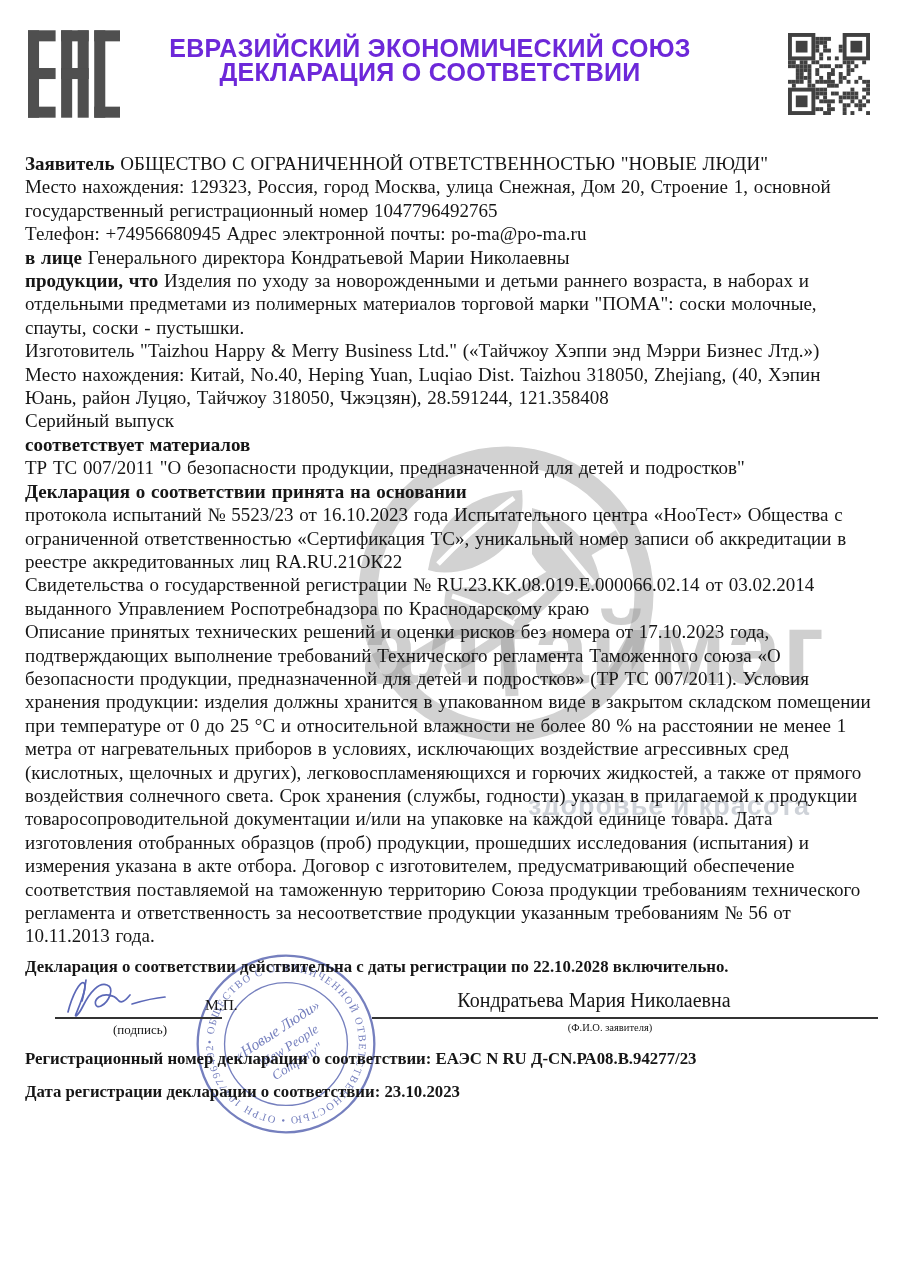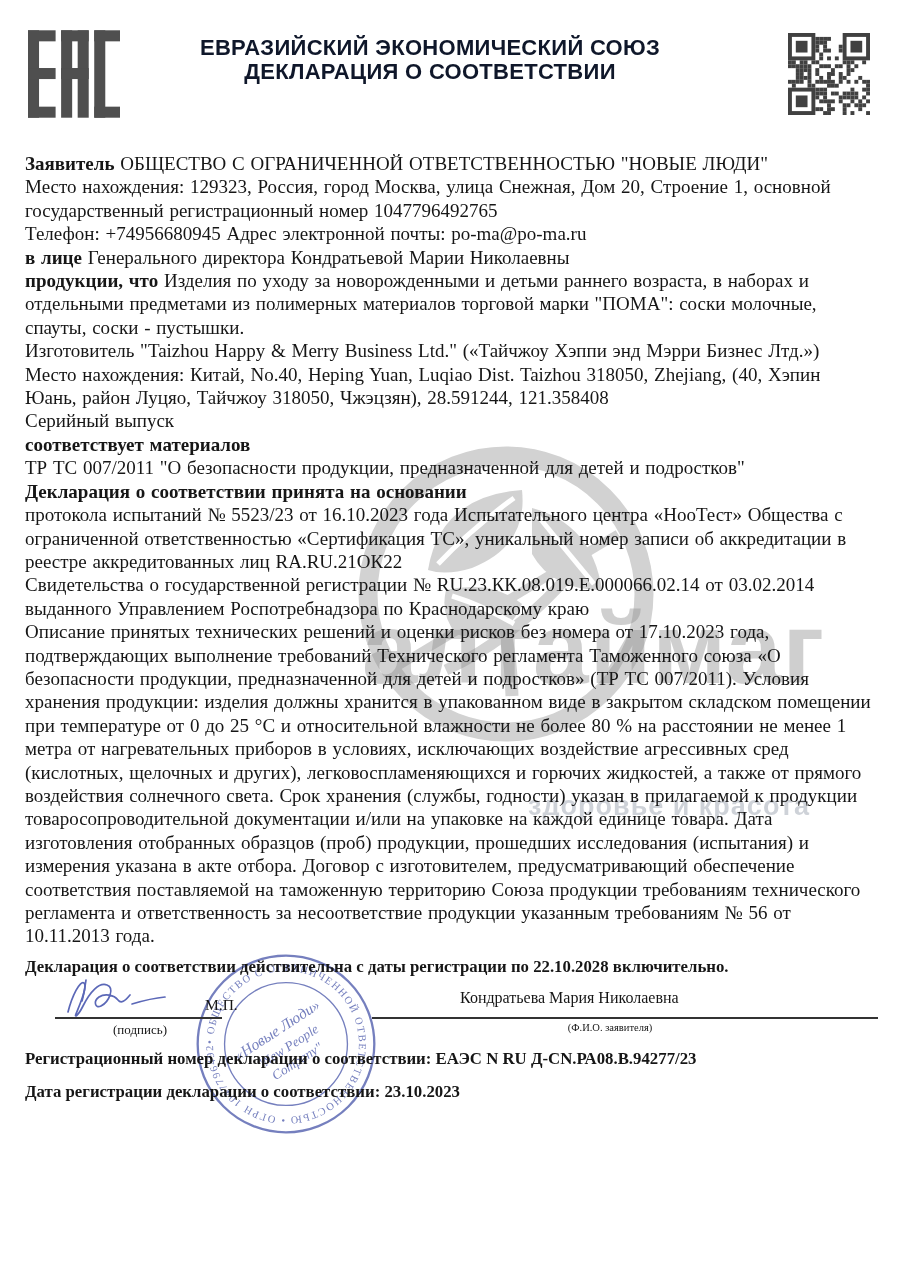--- a/index.html
+++ b/index.html
@@ -6,21 +6,21 @@
   .page {
     position:relative; width:900px; height:1262px; margin:0 auto;
     background:#ffffff; overflow:hidden;
     font-family:"Liberation Serif", serif; color:#161616;
   }
   
   .eac-logo {position:absolute; left:28px; top:30px; width:92px; height:88px; color:#4f4f4f;}
   .doc-title {
     position:absolute; left:150px; width:560px; top:36px; text-align:center;
     font-family:"Liberation Sans", sans-serif; font-weight:bold;
-    font-size:22px; line-height:24px; color:#0f172a; letter-spacing:.3px;
+    font-size:25px; line-height:24px; color:#6d28d9; letter-spacing:.3px;
   }
   .qr {position:absolute; left:788px; top:33px; width:82px; height:82px;}
   
   .wm {position:absolute; z-index:0; pointer-events:none;}
   .wm-logo {left:350px; top:438px; width:312px; height:312px; opacity:.75;}
   .wm-brand {
     left:362px; top:598px; font-family:"Liberation Sans", sans-serif; font-weight:bold;
     font-size:100px; line-height:100px; color:#8f8f8f; opacity:.42; letter-spacing:1px; white-space:nowrap;
   }
   .wm-slogan {
@@ -34,21 +34,21 @@
   .gap-top {margin-top:9px;}
   
   .abs {position:absolute; z-index:2;}
   .validity {left:25px; top:957px; font-weight:bold; font-size:16.8px;}
   .sig-svg {left:62px; top:974px; width:132px; height:46px; z-index:3;}
   .rule {height:2px; background:#333; top:1017px;}
   .rule-left {left:55px; width:167px;}
   .rule-right {left:372px; width:506px;}
   .cap-sign {left:90px; top:1022px; width:100px; text-align:center; font-size:13px;}
   .mp {left:205px; top:996px; font-size:15.5px;}
-  .fio-name {left:460px; top:989px; width:300px; font-size:16px;}
+  .fio-name {left:444px; top:989px; width:300px; text-align:center; font-size:20px;}
   .cap-fio {left:460px; top:1022px; width:300px; text-align:center; font-size:10.5px;}
   .stamp {left:190px; top:948px; width:192px; height:192px; z-index:1; color:#5360ae; opacity:.8; position:absolute;}
   .stamp text {fill:#5360ae; font-family:"Liberation Serif", serif;}
   .reg-num {left:25px; top:1049px; font-weight:bold; font-size:16.8px;}
   .reg-date {left:25px; top:1082px; font-weight:bold; font-size:16.8px;}
 </style>
 </head>
 <body>
 
 <div class="page">

